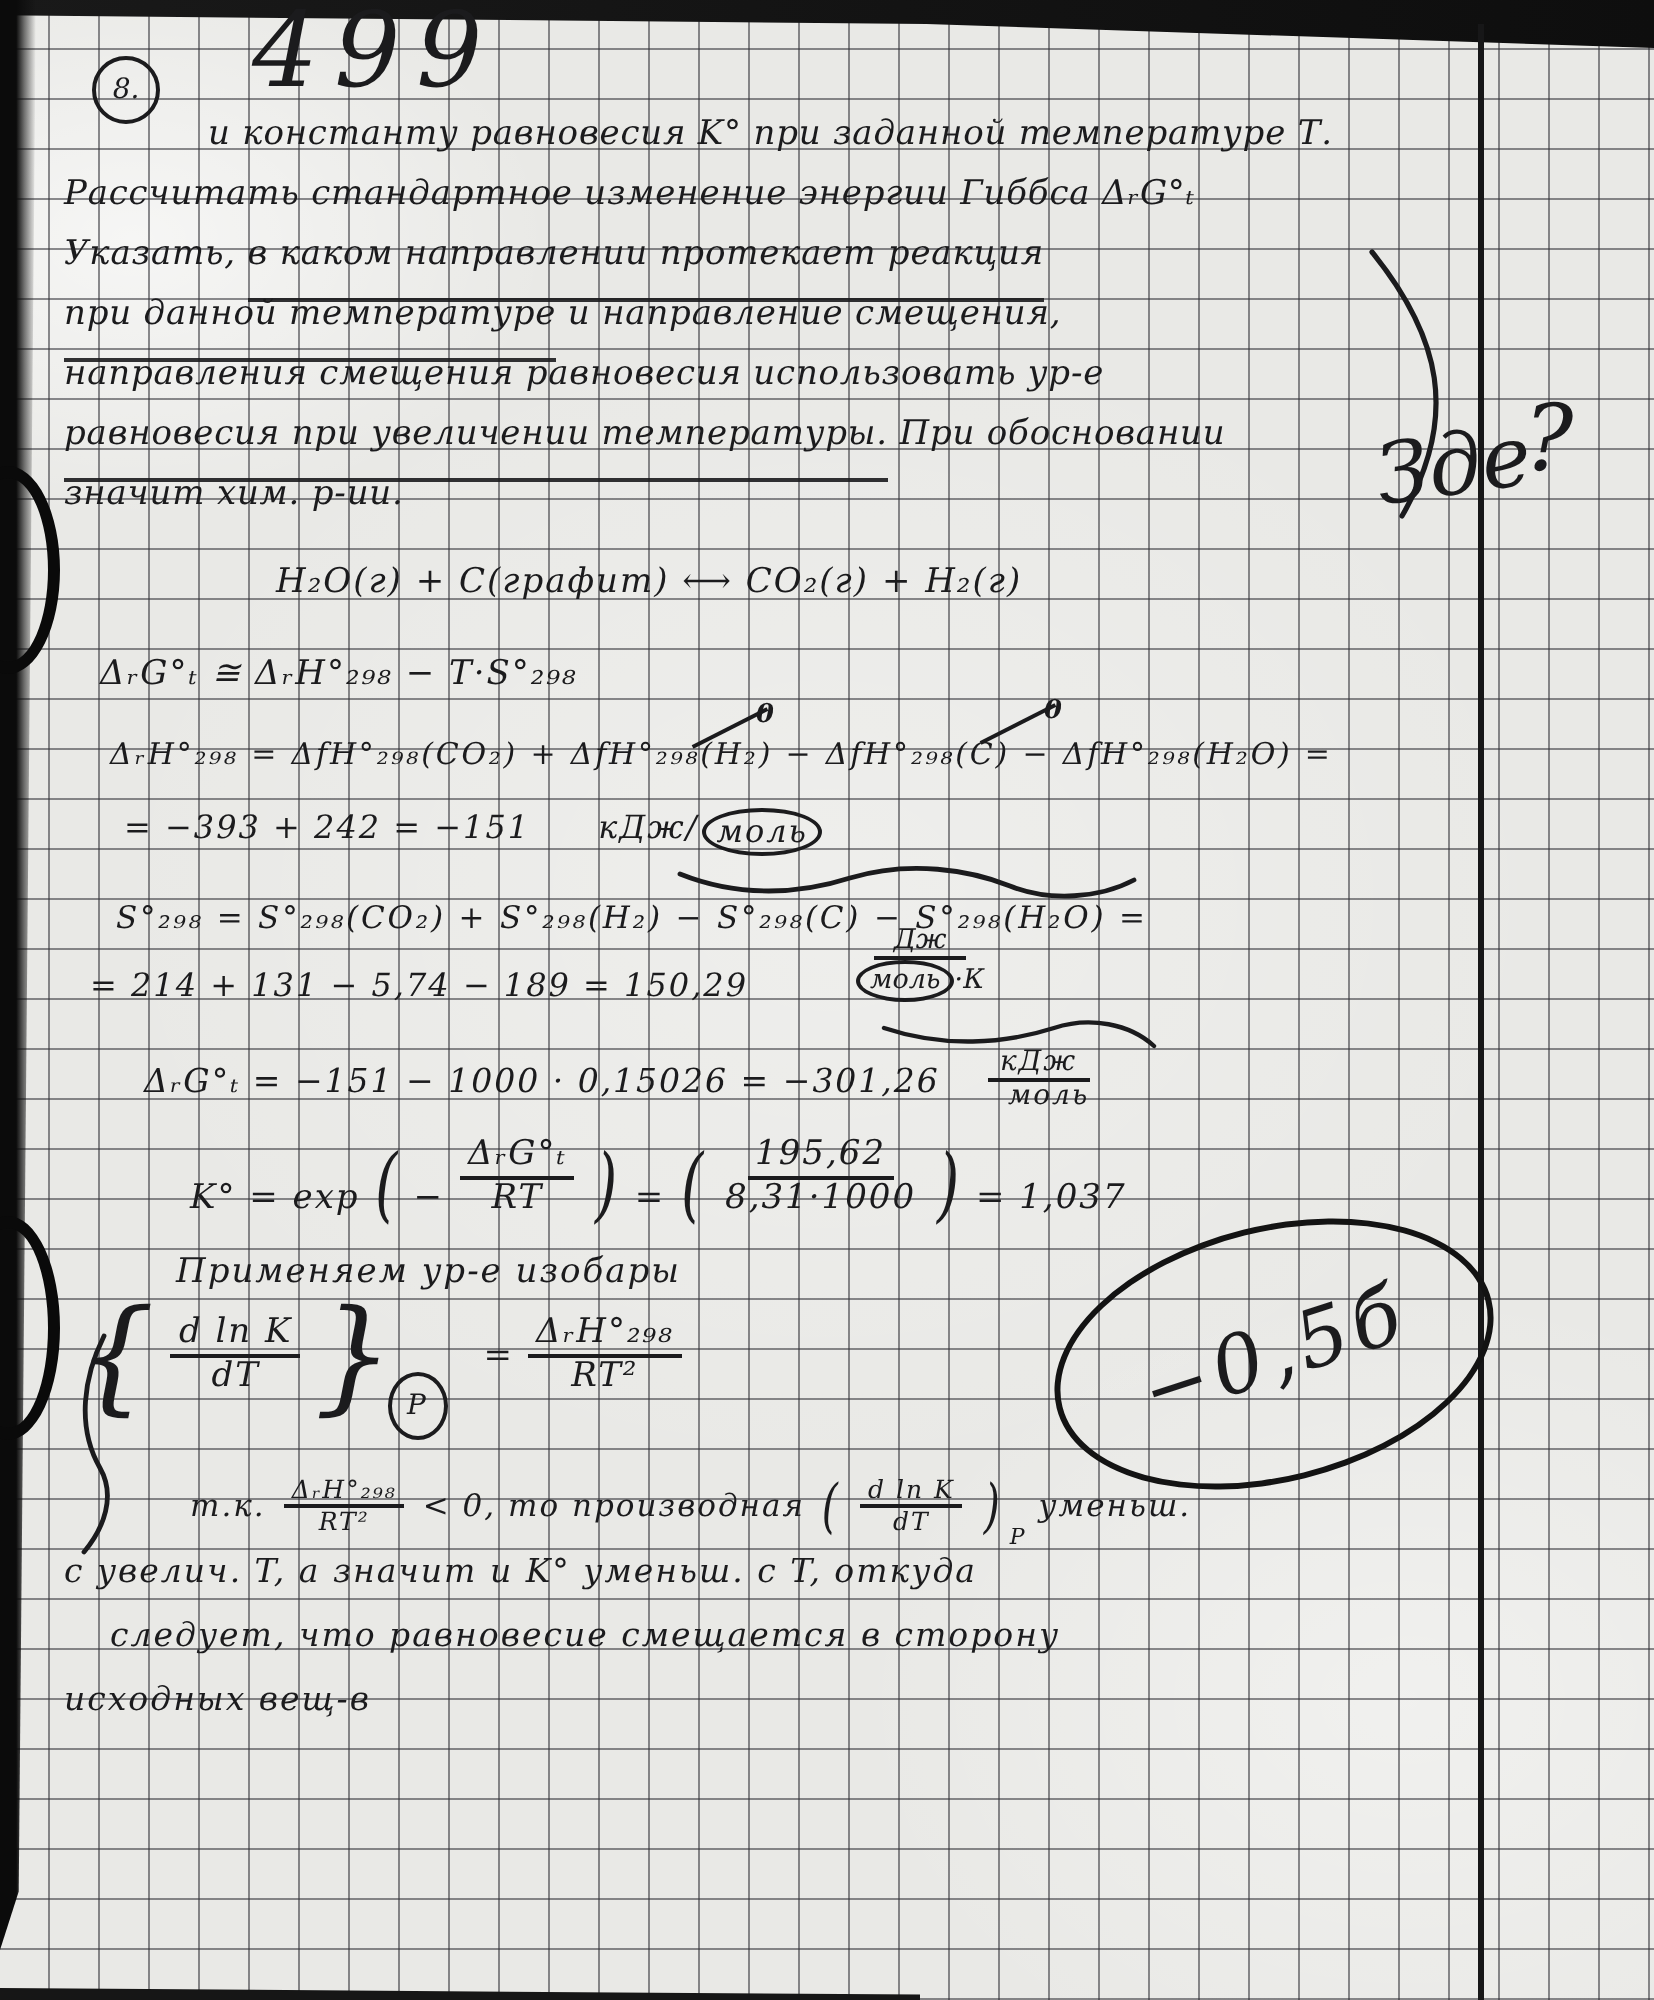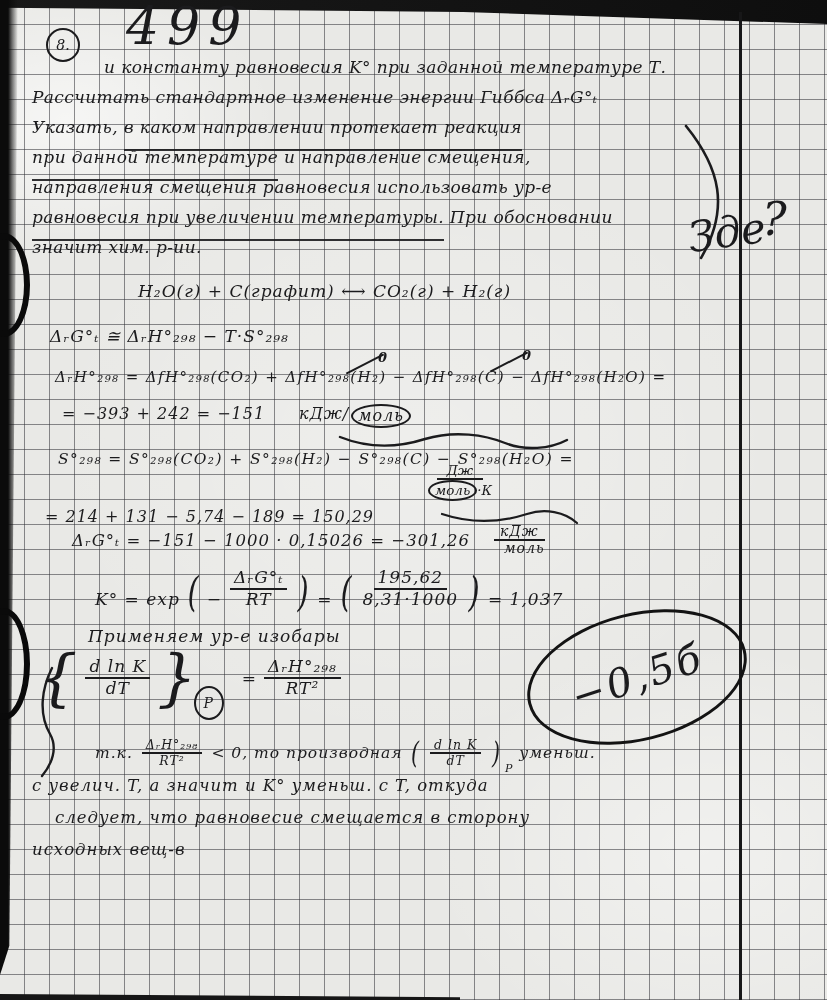--- a/index.html
+++ b/index.html
@@ -39,21 +39,21 @@
   .st-line .u{border-bottom:2px solid rgba(27,27,29,.9);padding-bottom:12px;}
   
   .margin-note{position:absolute;left:688px;top:208px;font-size:42px;font-style:italic;transform:rotate(-8deg);}
   .margin-question{position:absolute;left:762px;top:192px;font-size:46px;font-style:italic;}
   
   .reaction{left:138px;top:281px;font-size:17px;}
   .gibbs-formula{left:50px;top:326px;font-size:17px;}
   .enthalpy-rhs{left:55px;top:368px;font-size:15px;letter-spacing:1.4px;}
   .enthalpy-val{left:62px;top:404px;font-size:16px;}
   .entropy-rhs{left:58px;top:450px;font-size:15.5px;letter-spacing:1.4px;}
-  .entropy-val{left:45px;top:483px;font-size:16px;margin-top:24px;}
+  .entropy-val{left:45px;top:483px;font-size:16px;}
   .gibbs-calc{left:72px;top:524px;font-size:16.5px;display:flex;align-items:center;gap:10px;}
   .k-eq{left:95px;top:568px;font-size:17px;display:flex;align-items:flex-end;gap:5px;}
   .isobar-intro{left:88px;top:626px;font-size:17px;}
   .isobar-eq{left:38px;top:650px;font-size:17px;display:flex;align-items:center;gap:4px;}
   .concl1{left:95px;top:738px;font-size:15.5px;display:flex;align-items:center;gap:6px;}
   .concl2{left:32px;top:776px;font-size:16.5px;}
   .concl3{left:55px;top:808px;font-size:16.5px;}
   .concl4{left:32px;top:840px;font-size:16.5px;}
   
   .frac{display:inline-flex;flex-direction:column;align-items:center;line-height:1.15;margin:0 3px;}

